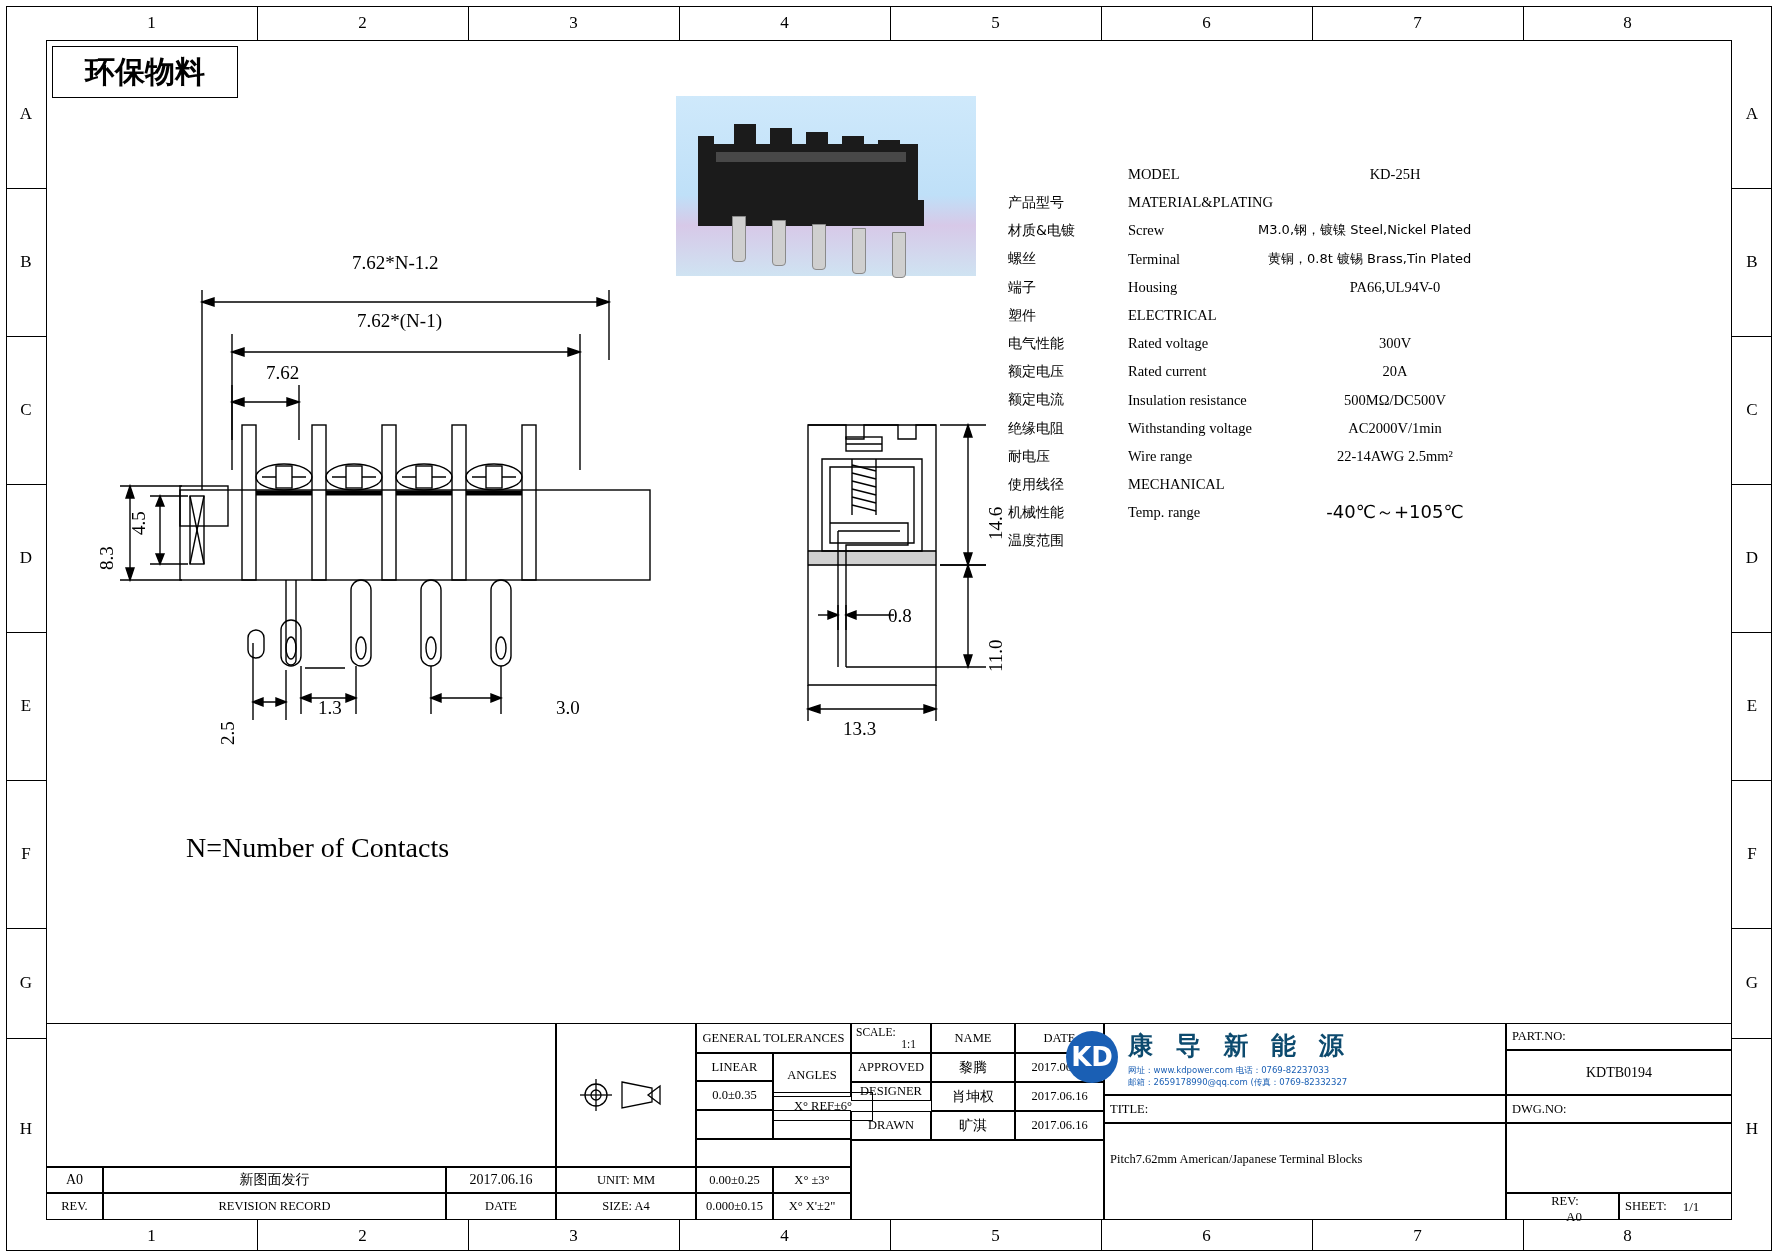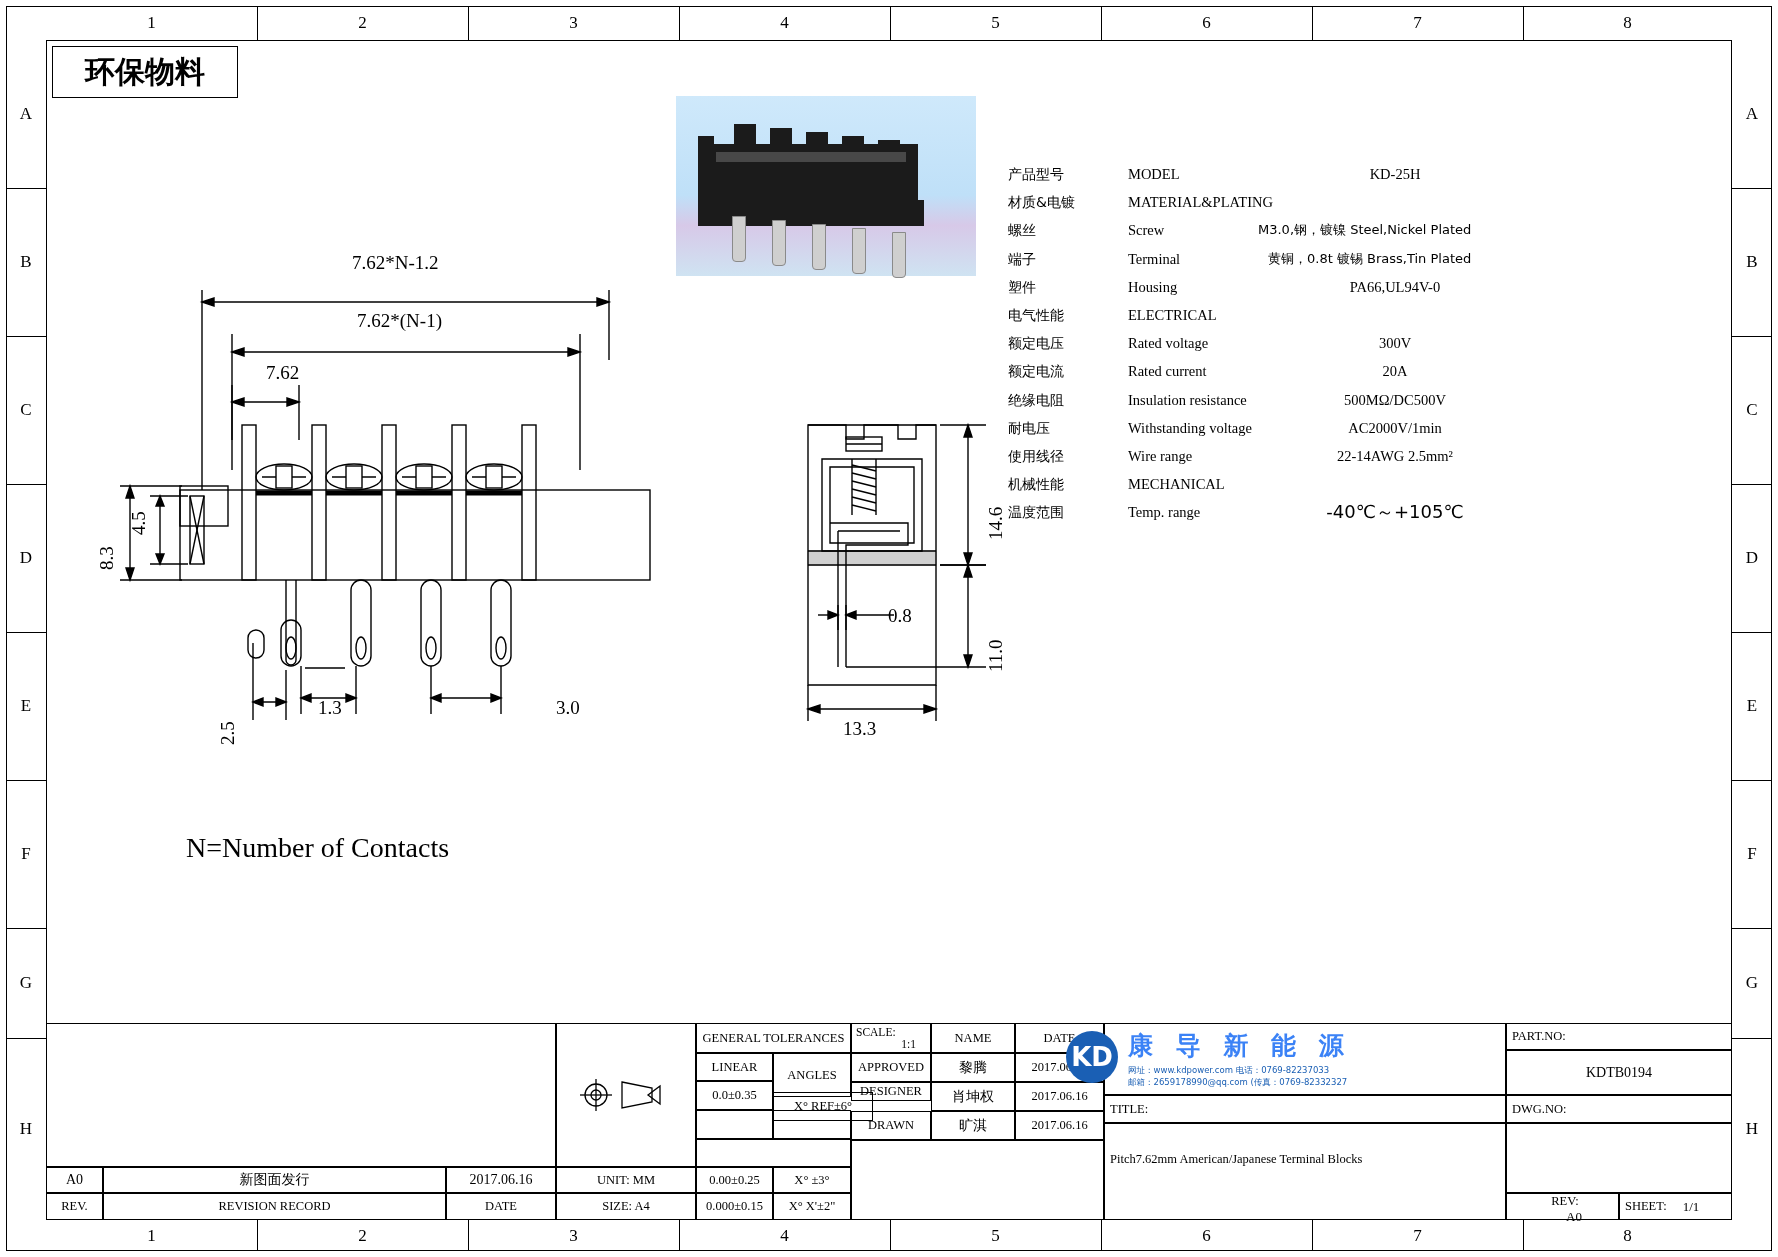--- a/index.html
+++ b/index.html
@@ -18,21 +18,21 @@
   .vline{position:absolute;width:1px;background:#000;}
   .hline{position:absolute;height:1px;background:#000;}
 
   
   #ecoBox{left:52px;top:46px;width:186px;height:52px;border:1.5px solid #000;}
   #ecoBox span{font-family:"DejaVu Sans",sans-serif;font-size:30px;font-weight:700;}
 
   
   #spec{position:absolute;left:1008px;top:160px;width:540px;font-size:14.5px;line-height:28.2px;}
   #spec .row{position:relative;height:28.2px;white-space:nowrap;}
-  #spec .c1{position:absolute;left:0;font-family:"DejaVu Sans",sans-serif;font-size:14px;}
+  #spec .c1{position:absolute;left:0;font-family:"DejaVu Sans",sans-serif;font-size:14px;margin-top:28px;}
   #spec .c2{position:absolute;left:120px;}
   #spec .c3{position:absolute;left:242px;}
   #spec .c3c{position:absolute;left:242px;width:290px;text-align:center;}
 
   
   #photo{position:absolute;left:676px;top:96px;width:300px;height:180px;
     background:linear-gradient(180deg,#cfe9fb 0%,#bfe0f8 55%,#d7c9e8 72%,#cfe3f2 100%);}
   .conn-body{position:absolute;background:#1b1b1b;}
   .pin{position:absolute;background:#cfcfcf;border:1px solid #8a8a8a;}
 
@@ -43,21 +43,21 @@
   .t10{font-size:11.5px;}
   .t11{font-size:12.5px;}
   .t13{font-size:14px;}
   .cn{font-family:"DejaVu Sans",sans-serif;}
 
   
   #logoBox{position:absolute;left:1058px;top:1023px;width:402px;height:72px;}
   #logoCircle{position:absolute;left:8px;top:8px;width:52px;height:52px;border-radius:50%;
      background:#1a5fb4;color:#fff;font-family:"DejaVu Sans",sans-serif;font-weight:700;font-size:26px;}
   .logoTxt{position:absolute;left:70px;top:6px;font-family:"DejaVu Sans",sans-serif;font-weight:700;
-     font-size:25px;color:#3b82f6;letter-spacing:7px;}
+     font-size:25px;color:#0c4a6e;letter-spacing:7px;}
   .logoSub{position:absolute;left:70px;font-family:"DejaVu Sans",sans-serif;font-size:8.5px;color:#1a5fb4;}
 
   .dim{font-size:19px;font-family:"Liberation Serif",serif;}
   .rot90{transform:rotate(-90deg);transform-origin:left top;}
   svg{display:block;}
 </style>
 </head>
 <body>
 
 <div id="sheet">

